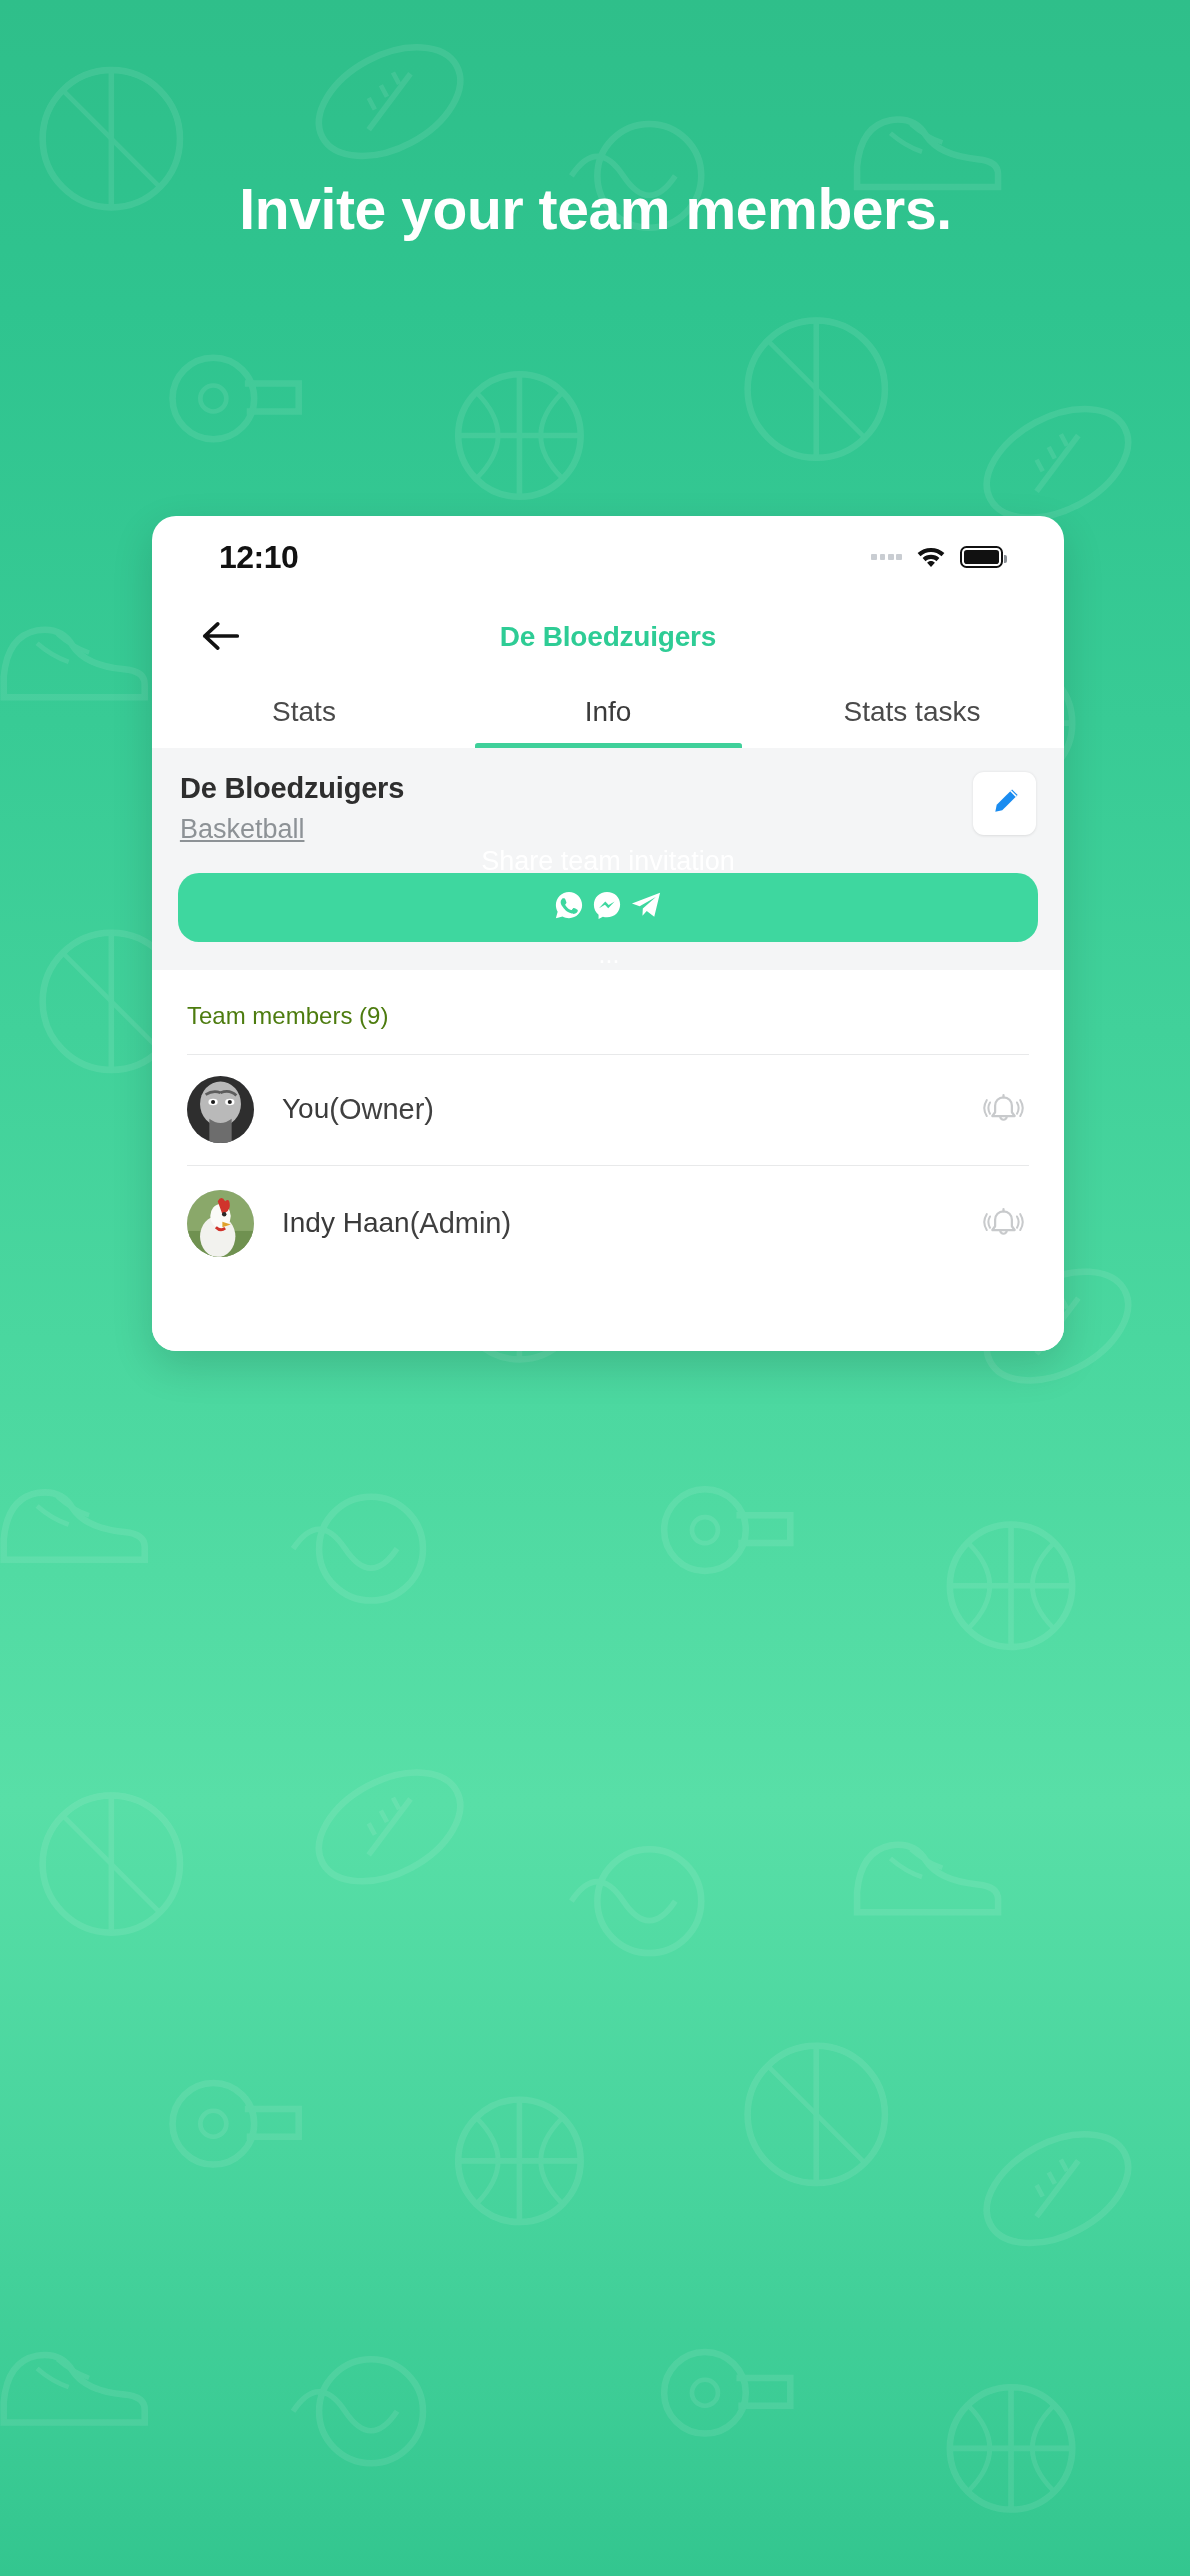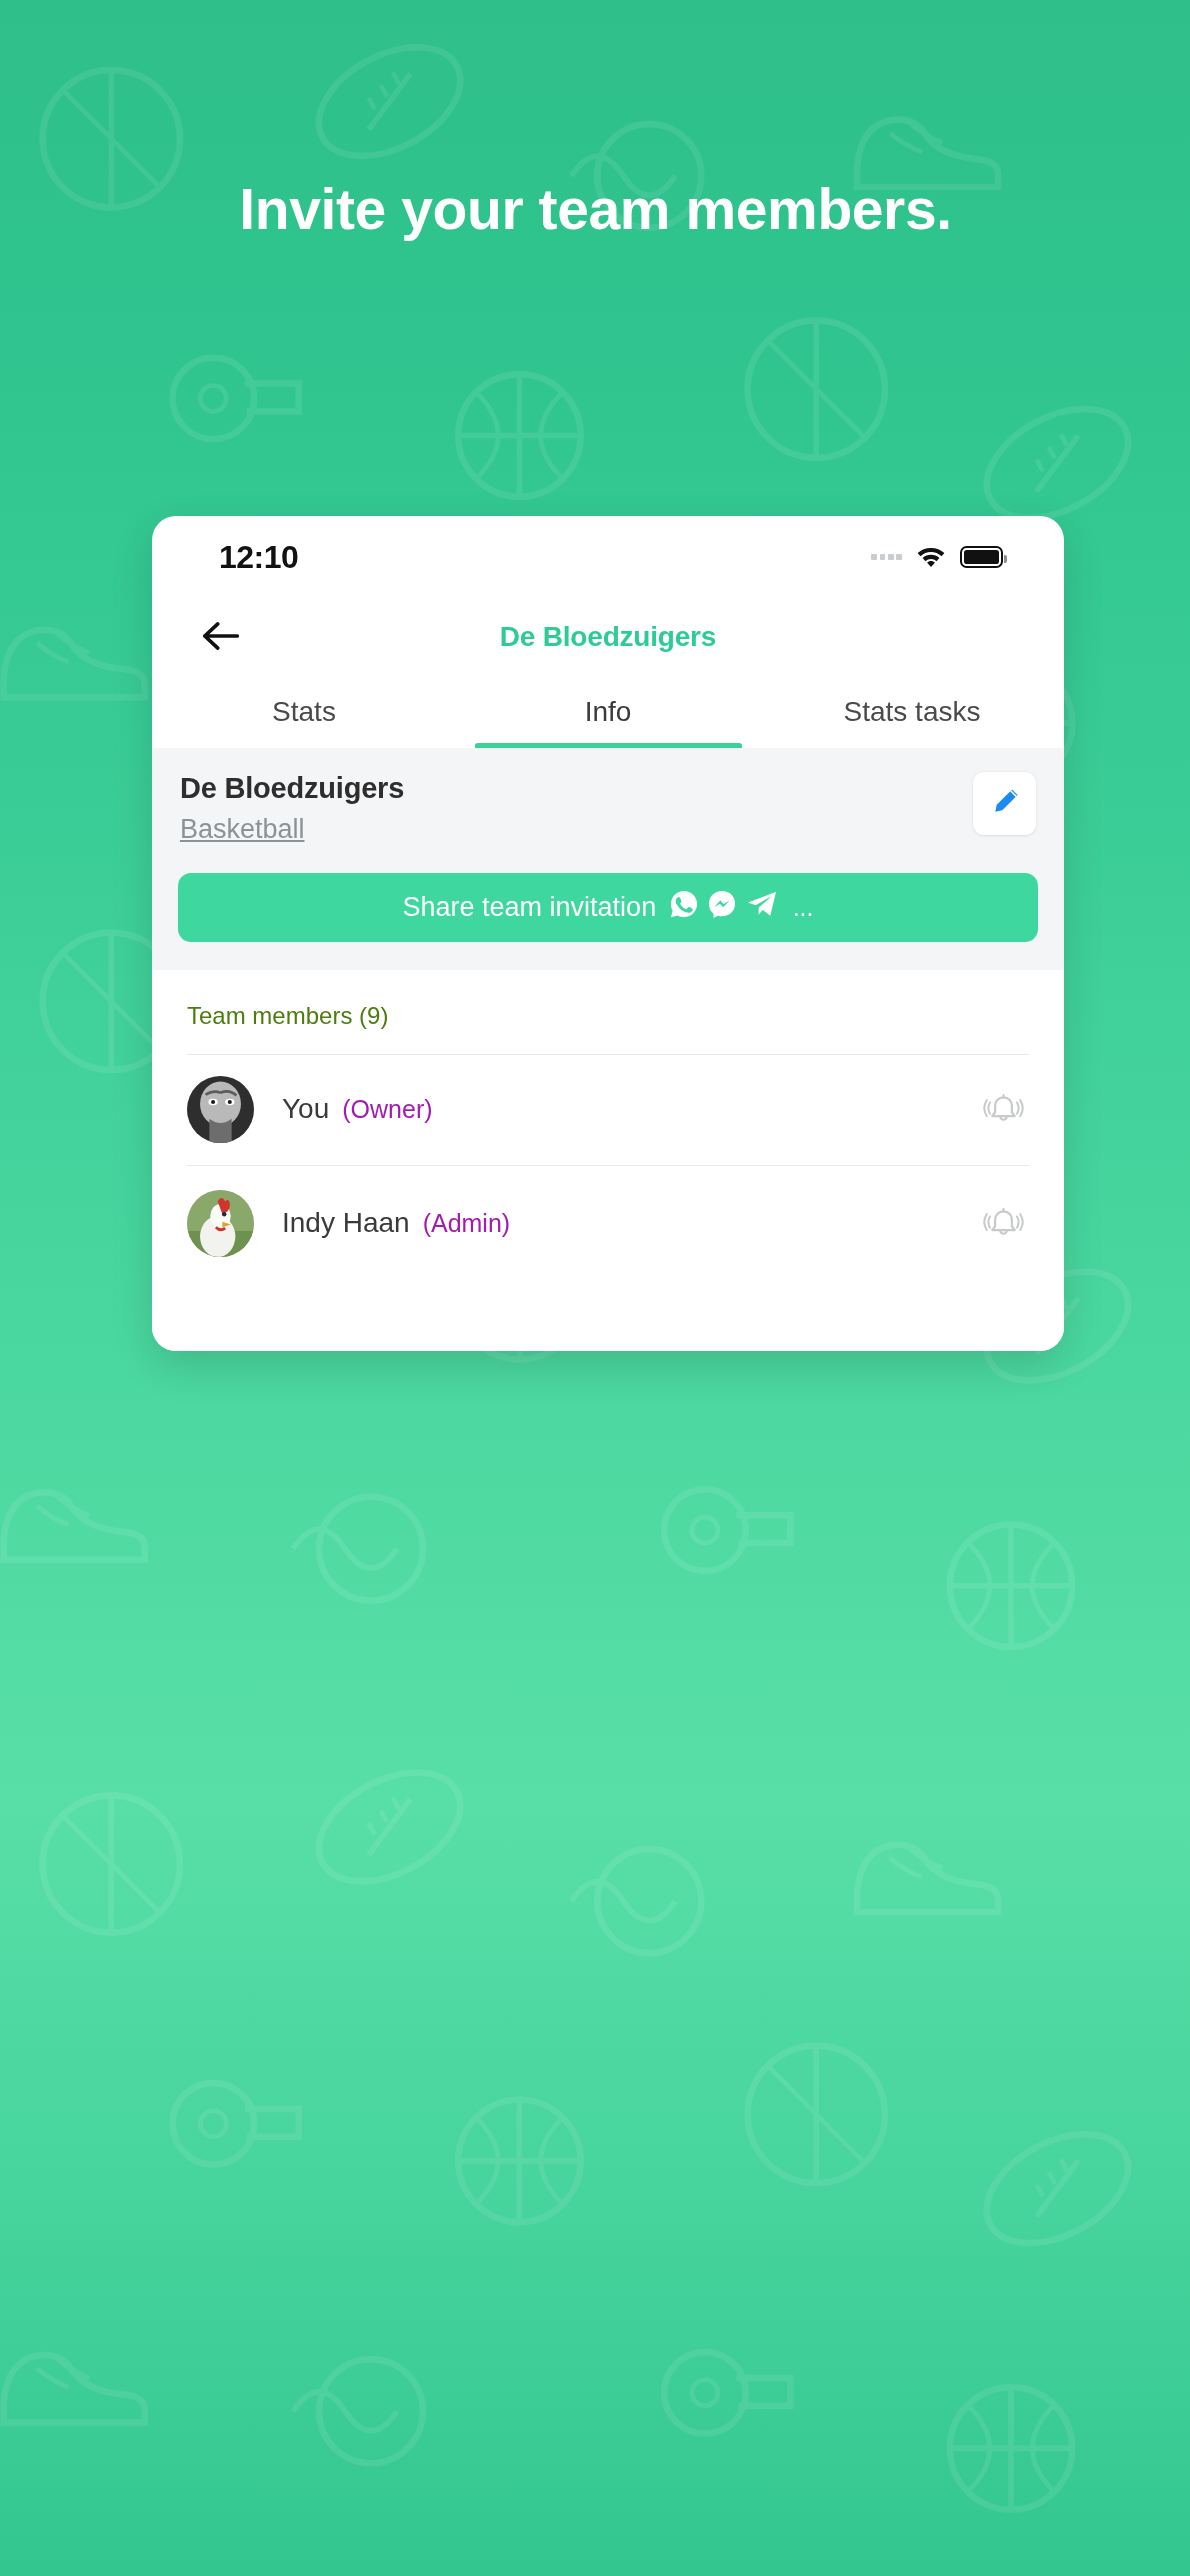--- a/index.html
+++ b/index.html
@@ -208,28 +208,29 @@
     display: flex; align-items: center; justify-content: center;
     box-shadow: 0 0.9px 2.8px rgba(0,0,0,0.10);
     cursor: pointer;
     flex: none;
   }
 
   .share-btn {
     margin-top: 28px;
     height: 69px;
     background: #3ed79f;
-    border-radius: 13px;
+    border-radius: 21px;
     display: flex;
     align-items: center;
     justify-content: center;
     gap: 13px;
     color: #ffffff;
     font-size: 27px;
     cursor: pointer;
+    flex-direction: column;
   }
   .share-icons { display: flex; align-items: center; gap: 8.3px; }
   .share-ellipsis { font-size: 25px; color: #ffffff; margin-left: 1.9px; }
 
   .create-btn {
     margin-top: 20.4px;
     height: 69px;
     background: #ffffff;
     border: 0.9px solid #e3e5e7;
     border-radius: 9.3px;
@@ -266,23 +267,22 @@
     background: #d5d8db;
     position: relative;
   }
   .avatar svg { display: block; width: 100%; height: 100%; }
   .member-name {
     margin-left: 28px;
     font-size: 28px;
     color: #3a3a3a;
   }
   .member-role {
-    margin-left: 13px;
-    font-size: 25px;
-    color: #a21caf;
+    font-size: 29px;
+    color: #404040;
   }
   .bell {
     margin-left: auto;
     width: 52px; height: 52px;
     display: flex; align-items: center; justify-content: center;
     cursor: pointer;
     flex: none;
   }
   .member-row.no-actions .member-main { padding-bottom: 22px; }
 </style>

